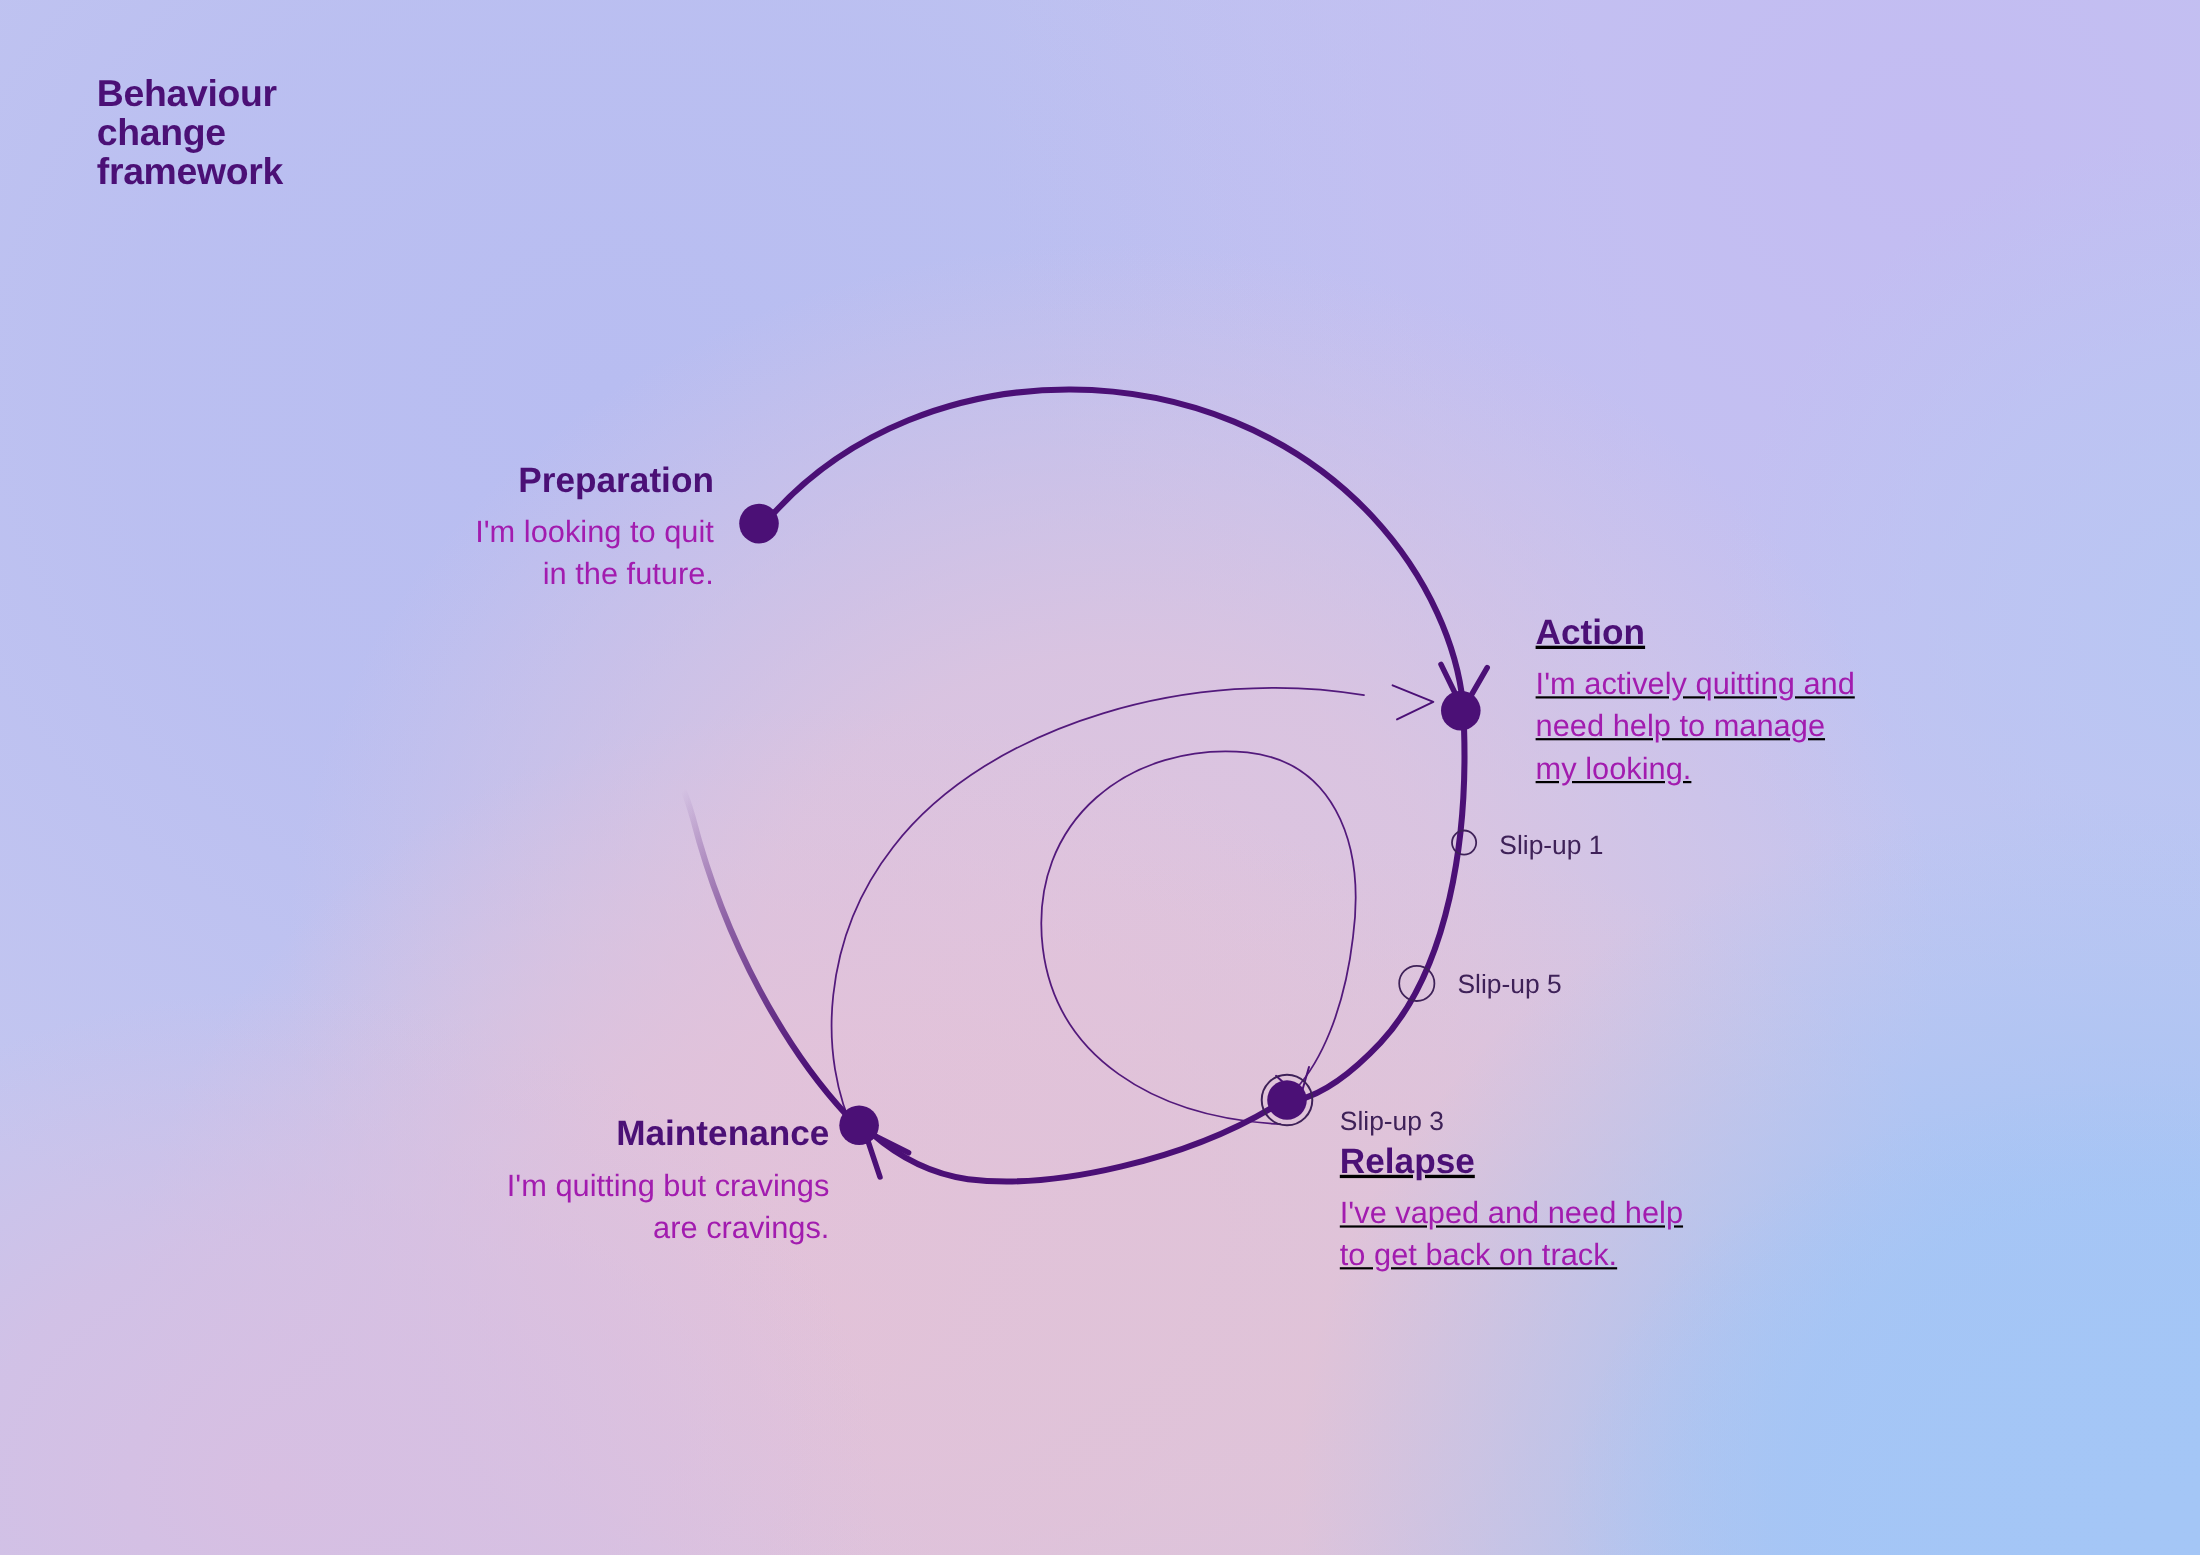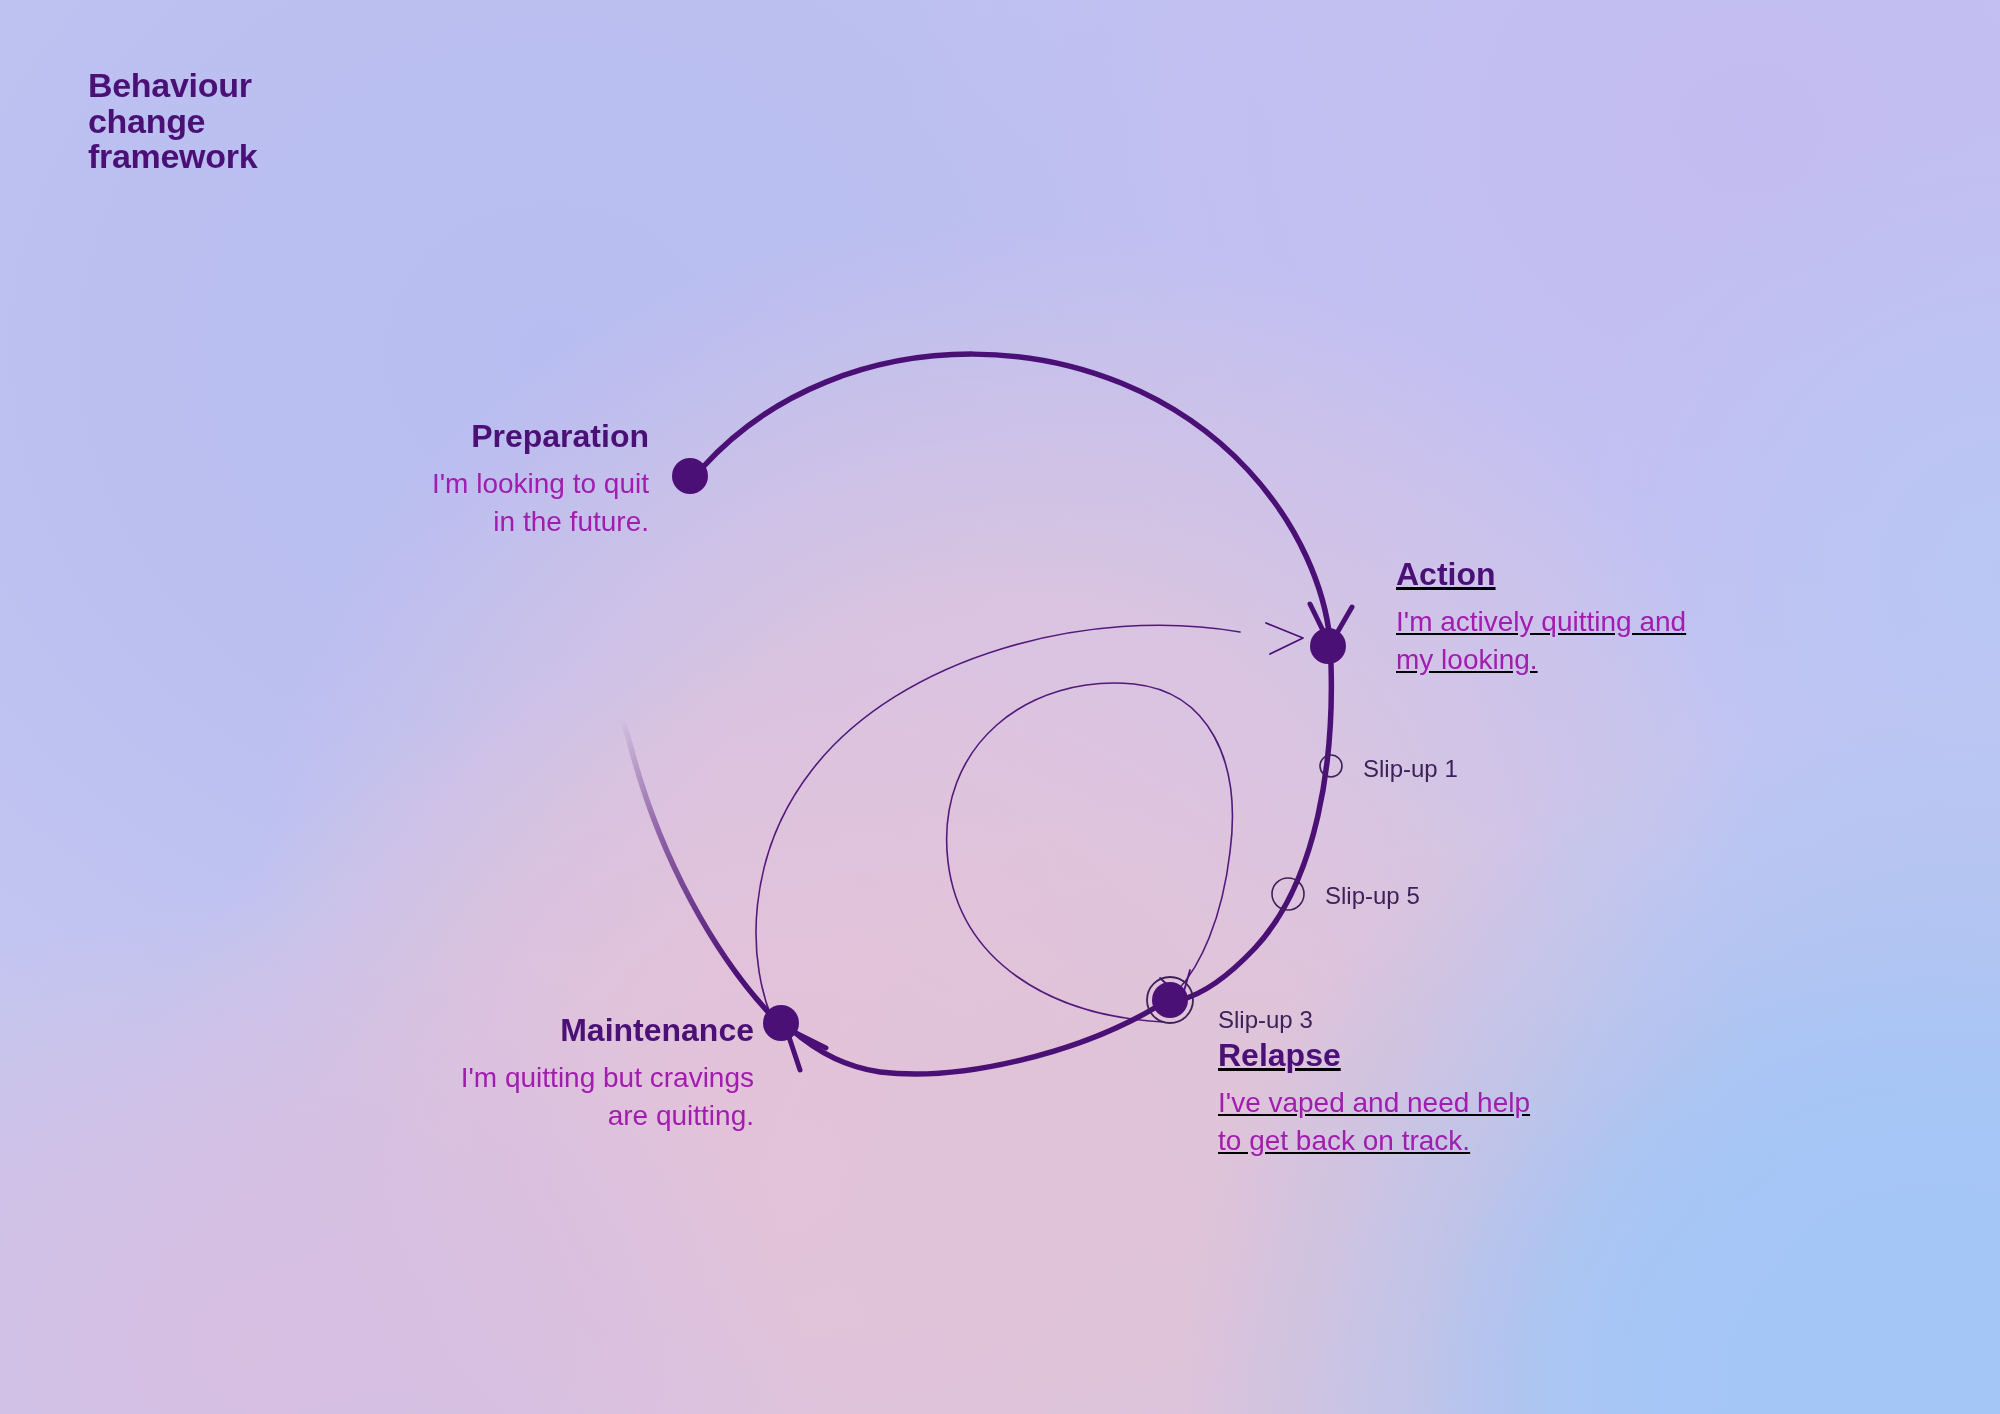--- a/index.html
+++ b/index.html
@@ -206,29 +206,30 @@
   <div class="stage-desc">
     <div>I'm looking to quit</div>
     <div>in the future.</div>
   </div>
 </div>
 
 <div class="stage align-left" id="stage-action">
   <div class="stage-title">Action</div>
   <div class="stage-desc">
     <div>I'm actively quitting and</div>
+    <div>need help to manage</div>
     <div>my looking.</div>
   </div>
 </div>
 
 <div class="stage align-right" id="stage-maintenance">
   <div class="stage-title">Maintenance</div>
   <div class="stage-desc">
     <div>I'm quitting but cravings</div>
-    <div>are quitting.</div>
+    <div>are cravings.</div>
   </div>
 </div>
 
 <div class="stage align-left" id="stage-relapse">
   <div class="stage-title">Relapse</div>
   <div class="stage-desc">
     <div>I've vaped and need help</div>
     <div>to get back on track.</div>
   </div>
 </div>

